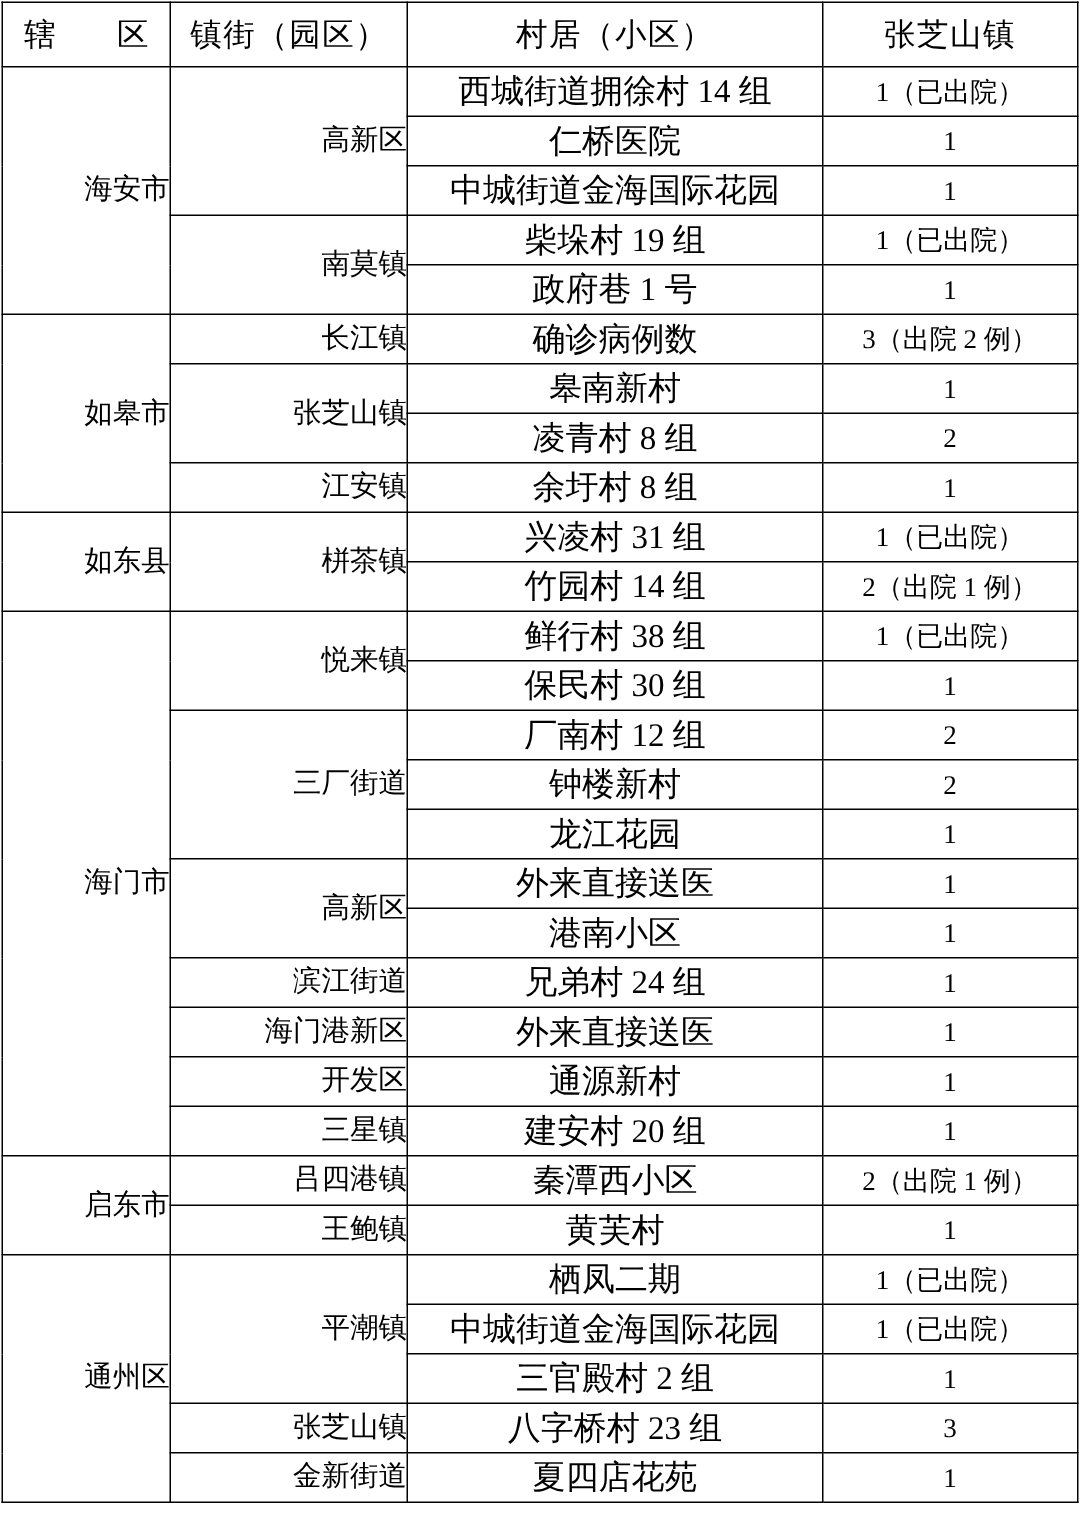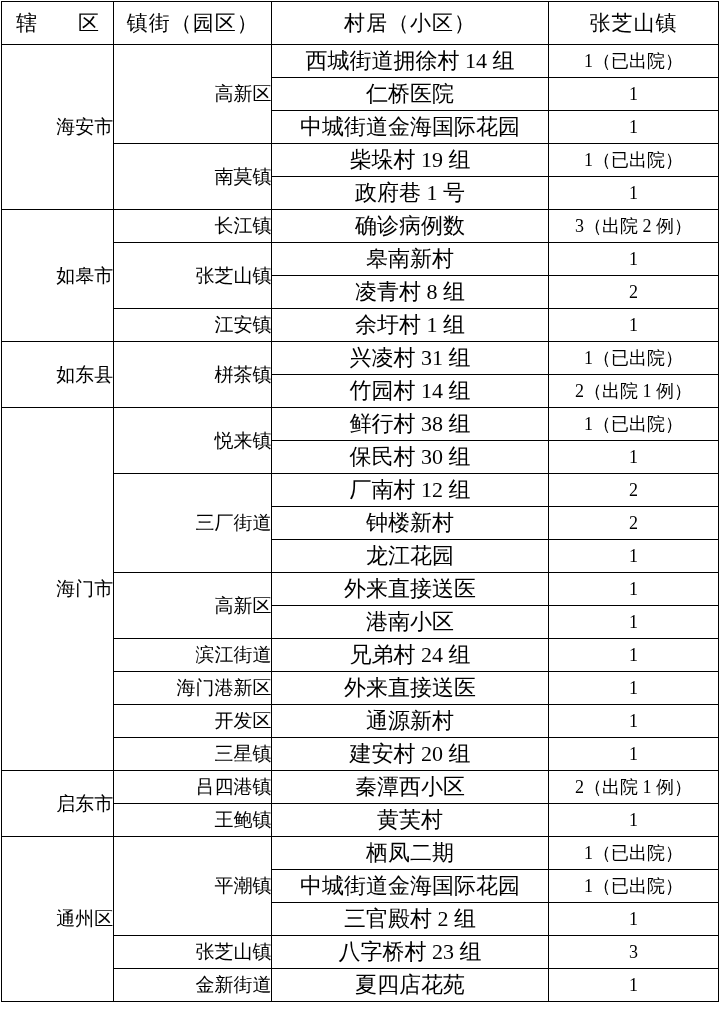--- a/index.html
+++ b/index.html
@@ -117,21 +117,21 @@
           <td class="town-cell" rowspan="2">张芝山镇</td>
           <td class="village-cell">皋南新村</td>
           <td class="count-cell">1</td>
         </tr>
         <tr>
           <td class="village-cell">凌青村 8 组</td>
           <td class="count-cell">2</td>
         </tr>
         <tr>
           <td class="town-cell" rowspan="1">江安镇</td>
-          <td class="village-cell">余圩村 1 组</td>
+          <td class="village-cell">余圩村 8 组</td>
           <td class="count-cell">1</td>
         </tr>
         <tr>
           <td class="district-cell" rowspan="2">如东县</td>
           <td class="town-cell" rowspan="2">栟茶镇</td>
           <td class="village-cell">兴凌村 31 组</td>
           <td class="count-cell">1（已出院）</td>
         </tr>
         <tr>
           <td class="village-cell">竹园村 14 组</td>

